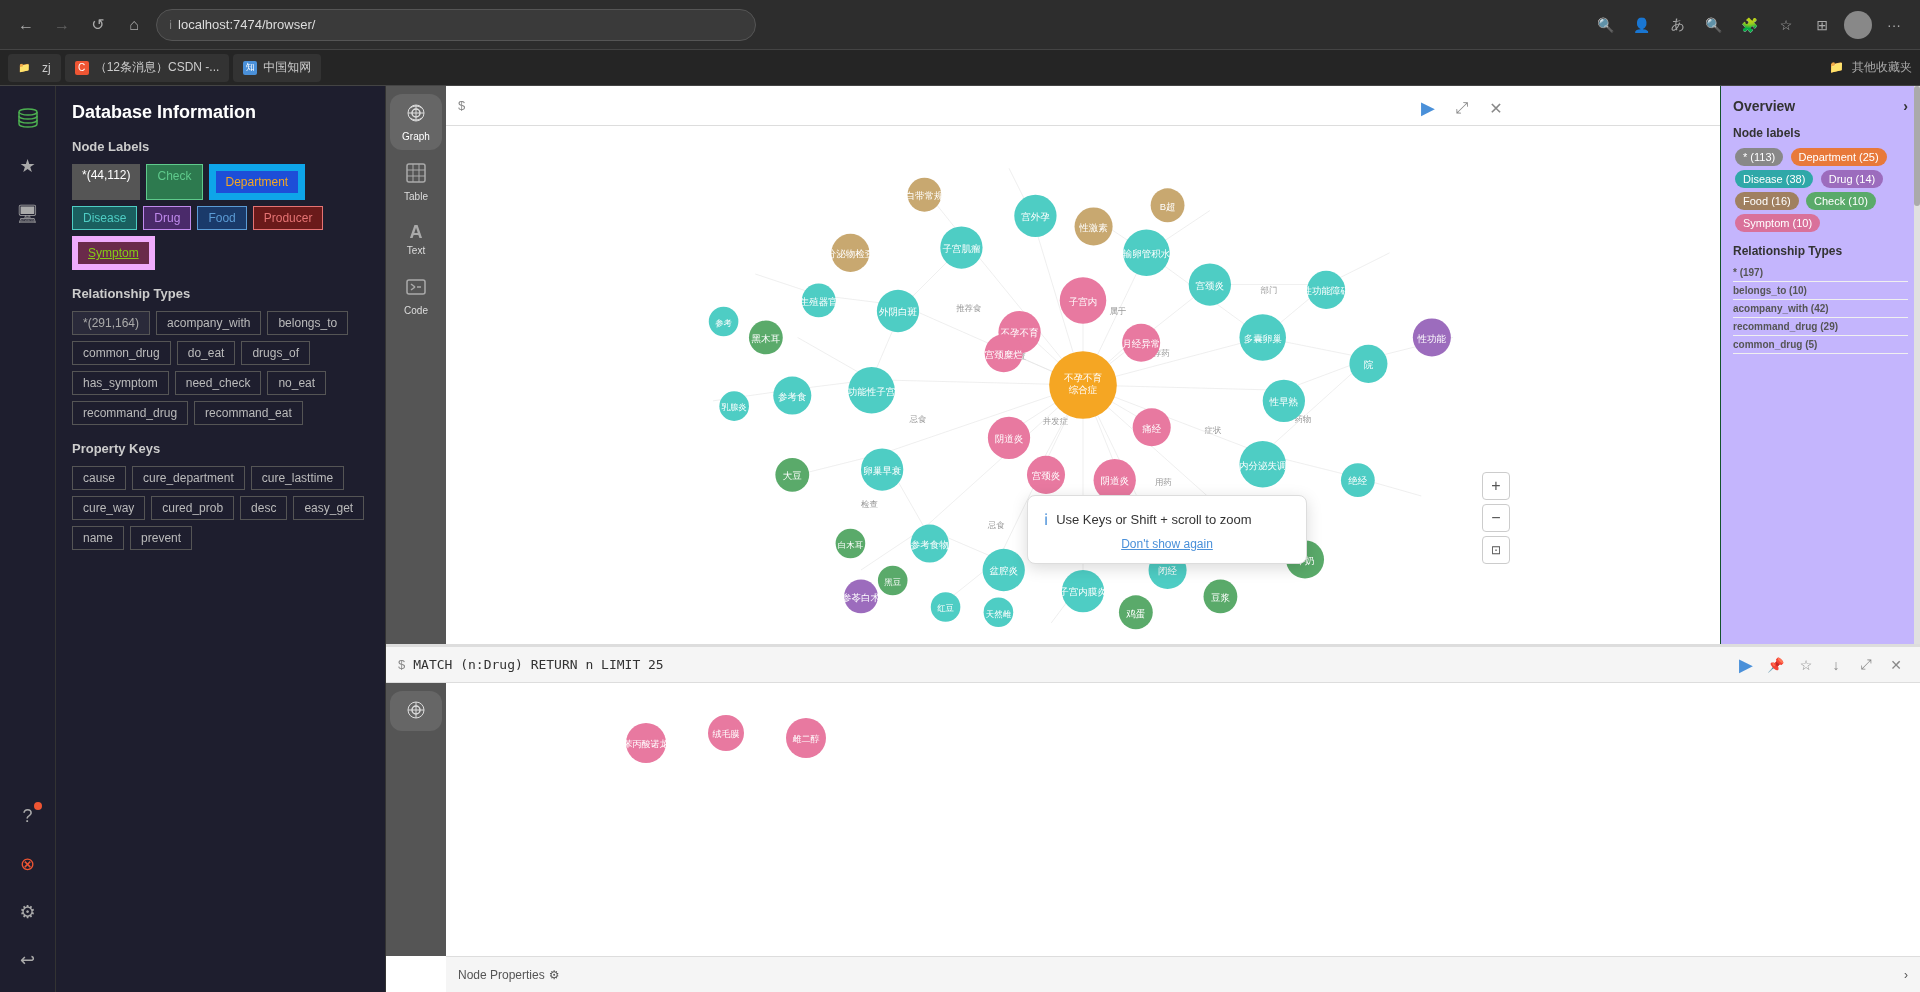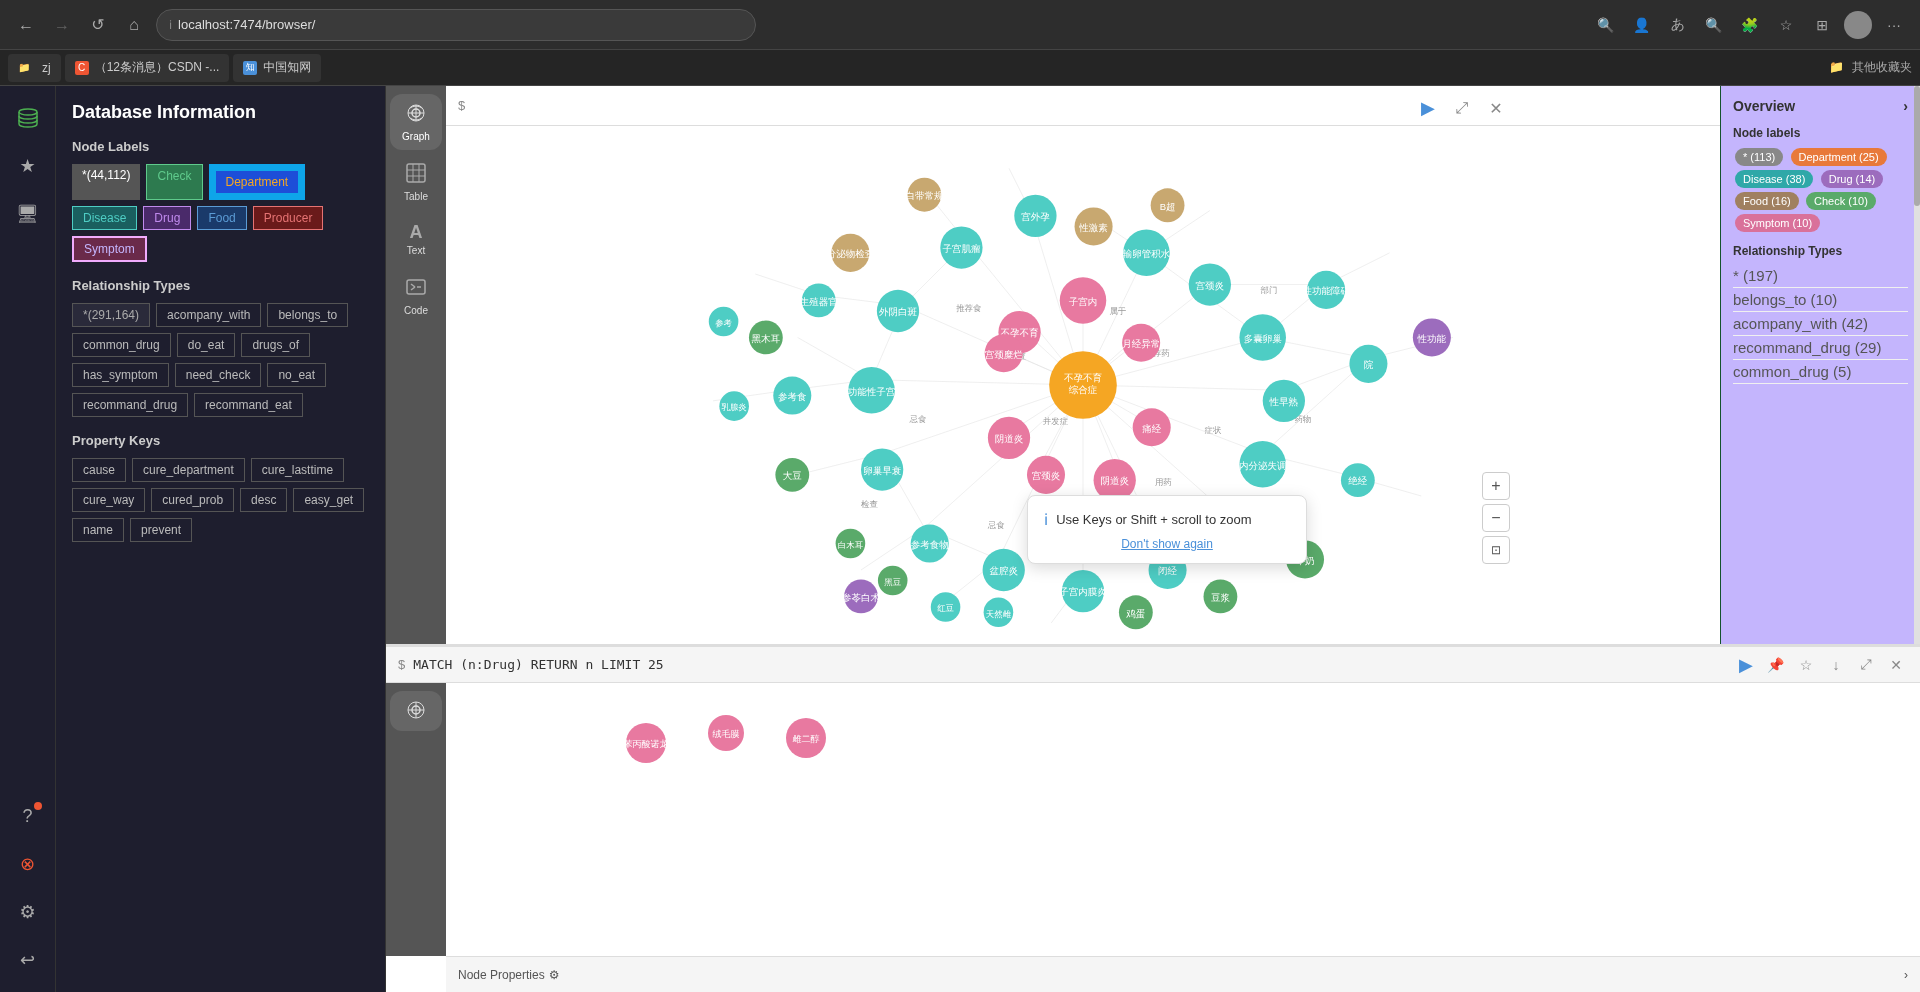--- a/index.html
+++ b/index.html
@@ -182,21 +182,21 @@
       cursor: pointer;
       text-align: center;
     }
     .tag-gray { background: #555; color: #fff; }
     .tag-green { background: #2d7a4f; color: #5fca8c; border: 1px solid #5fca8c; }
     .tag-orange { background: #1d4ed8; color: #f5a623; border: 7px solid #0ea5e9; }
     .tag-teal { background: #1a5f5f; color: #4ecdc4; border: 1px solid #4ecdc4; }
     .tag-purple { background: #4a2a6a; color: #c08aed; border: 1px solid #c08aed; }
     .tag-blue { background: #1a3a6a; color: #5b9bd5; border: 1px solid #5b9bd5; }
     .tag-red { background: #6a1a1a; color: #e57373; border: 1px solid #e57373; }
-    .tag-pink { background: #6a2a4a; color: #c4b5fd; border: 2px solid #f0abfc; }
+    .tag-pink { background: #6a2a4a; color: #84cc16; border: 6px solid #f0abfc; text-decoration: underline; }
     .tag-dark { background: #2a2a3a; color: #aaa; border: 1px solid #555; }
     .tag-plain { background: transparent; color: #bbb; border: 1px solid #555; }
 
     
     .main-content {
       flex: 1;
       display: flex;
       flex-direction: column;
       background: #f0f0f0;
       overflow: hidden;
@@ -318,22 +318,23 @@
     .ov-gray { background: #888; }
     .ov-orange { background: #e8793a; }
     .ov-teal { background: #2fa8a8; }
     .ov-purple { background: #9c6cbd; }
     .ov-tan { background: #a08060; }
     .ov-green { background: #5aaa6a; }
     .ov-pink { background: #d9719a; }
     .overview-rel-item {
       padding: 3px 0;
       color: #555;
-      font-size: 15px;
+      font-size: 10px;
       border-bottom: 1px solid #f0f0f0;
+      font-weight: bold;
     }
 
     
     .graph-controls {
       position: absolute;
       right: 210px;
       bottom: 80px;
       display: flex;
       flex-direction: column;
       gap: 4px;

